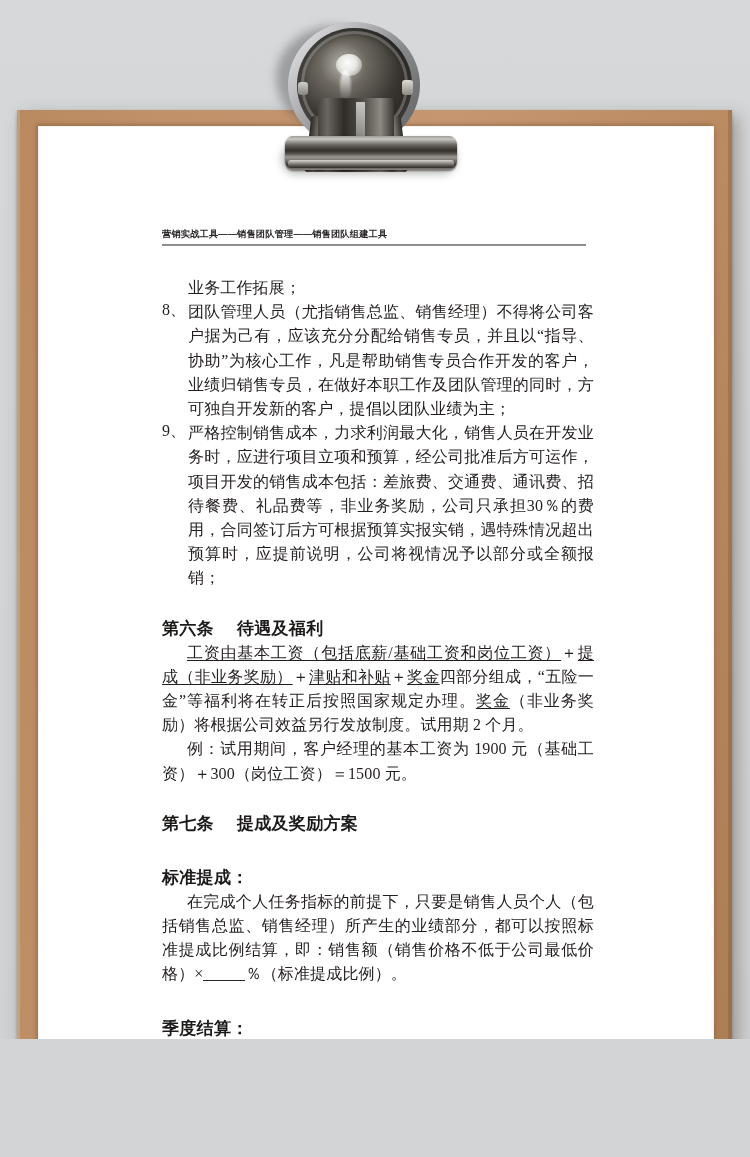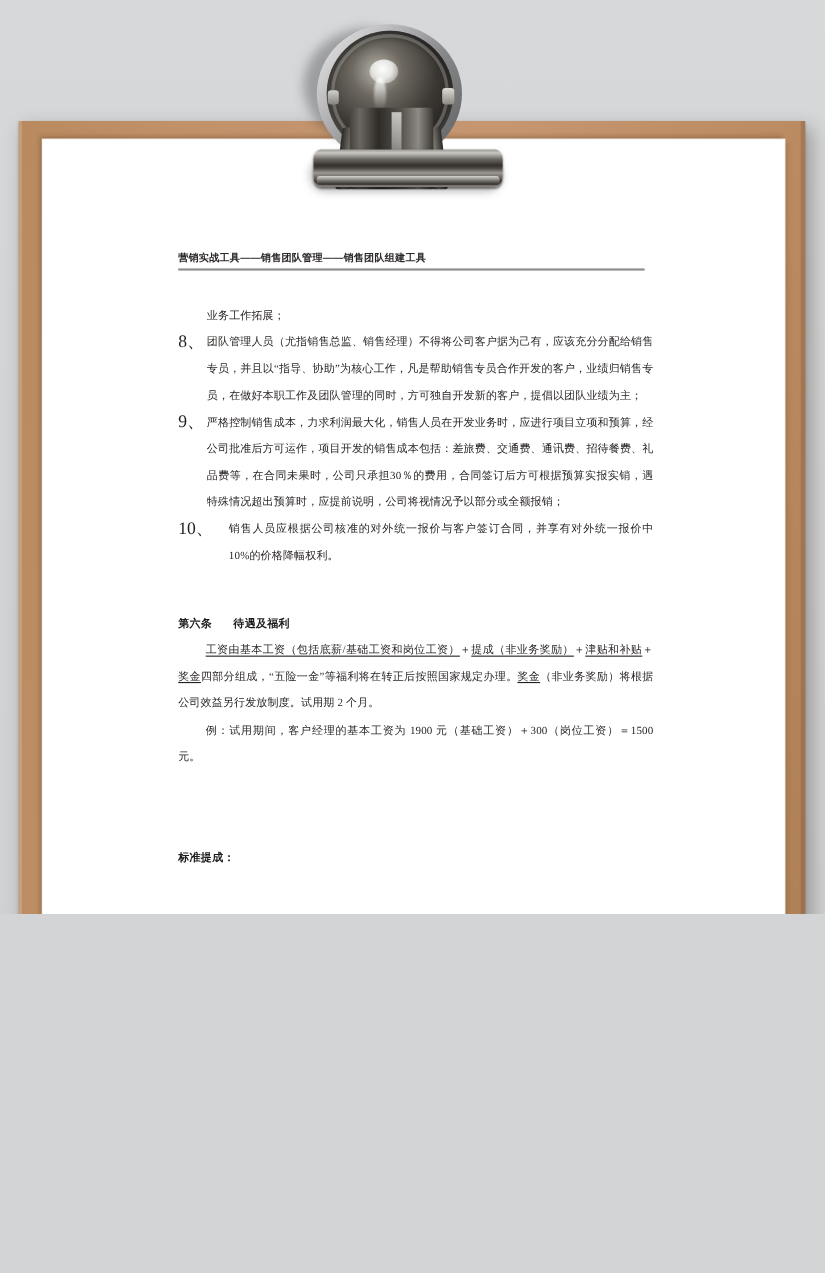--- a/index.html
+++ b/index.html
@@ -12,21 +12,21 @@
     height: 1157px;
     overflow: hidden;
     background: #d2d4d6;
     font-family: "Liberation Serif", "DejaVu Serif", serif;
   }
 
   
   #scene {
     position: relative;
     width: 750px;
-    height: 831px;
+    height: 1039px;
     background: linear-gradient(180deg, #d6d8da 0%, #d2d4d6 45%, #cfd1d3 100%);
     overflow: hidden;
   }
 
   
   #board {
     position: absolute;
     left: 17px;
     top: 110px;
     width: 715px;
@@ -238,21 +238,21 @@
     padding-bottom: 3px;
   }
   .hdr-rule {
     border-top: 2px solid #8d8d8f;
     width: 424px;
     margin-bottom: 30px;
   }
 
   p {
     margin: 0;
-    font-size: 10px;
+    font-size: 16px;
     line-height: 24.2px;
     text-align: justify;
     text-justify: inter-ideograph;
     letter-spacing: 0.15px;
   }
 
   .cont {            
     padding-left: 26px;
   }
   .item {
@@ -272,25 +272,24 @@
   .item-wide {
     padding-left: 26px;
   }
   .item-wide .first-indent {
     padding-left: 20px;
   }
 
   .sec-head {
     font-family: "Liberation Sans", "DejaVu Sans", sans-serif;
     font-weight: bold;
-    font-size: 10px;
+    font-size: 17px;
     line-height: 24px;
     letter-spacing: 0.3px;
     color: #1d1b1a;
-    margin-top: 12px;
   }
   .sec-head .gap {
     display: inline-block;
     width: 13px;
   }
   .ind {
     text-indent: 25px;
   }
   u.u {
     text-decoration: underline;
@@ -321,53 +320,58 @@
 
         <p class="cont">业务工作拓展；</p>
 
         <div class="item">
           <span class="num">8、</span>
           <p>团队管理人员（尤指销售总监、销售经理）不得将公司客户据为己有，应该充分分配给销售专员，并且以“指导、协助”为核心工作，凡是帮助销售专员合作开发的客户，业绩归销售专员，在做好本职工作及团队管理的同时，方可独自开发新的客户，提倡以团队业绩为主；</p>
         </div>
 
         <div class="item">
           <span class="num">9、</span>
-          <p>严格控制销售成本，力求利润最大化，销售人员在开发业务时，应进行项目立项和预算，经公司批准后方可运作，项目开发的销售成本包括：差旅费、交通费、通讯费、招待餐费、礼品费等，在合同未果时，公司只承担30％的费用，合同签订后方可根据预算实报实销，遇特殊情况超出预算时，应提前说明，公司将视情况予以部分或全额报销；</p>
+          <p>严格控制销售成本，力求利润最大化，销售人员在开发业务时，应进行项目立项和预算，经公司批准后方可运作，项目开发的销售成本包括：差旅费、交通费、通讯费、招待餐费、礼品费等，非业务奖励，公司只承担30％的费用，合同签订后方可根据预算实报实销，遇特殊情况超出预算时，应提前说明，公司将视情况予以部分或全额报销；</p>
         </div>
 
-        <div class="item item-wide">
-          <span class="num">10、</span>
-          <p class="first-indent">销售人员应根据公司核准的对外统一报价与客户签订合同，并享有对外统一报价中 10%的价格降幅权利。</p>
-        </div>
 
         <div class="sp-26"></div>
 
         <div class="sec-head">
           <span>第六条</span>
           <span class="gap"></span>
           <span>待遇及福利</span>
         </div>
 
         <p class="ind">
           <u class="u">工资由基本工资（包括底薪/基础工资和岗位工资）</u><span>＋</span><u class="u">提成（非业务奖励）</u><span>＋</span><u class="u">津贴和补贴</u><span>＋</span><u class="u">奖金</u><span>四部分组成，“五险一金”等福利将在转正后按照国家规定办理。</span><u class="u">奖金</u><span>（非业务奖励）将根据公司效益另行发放制度。试用期 2 个月。</span>
         </p>
 
         <p class="ind">例：试用期间，客户经理的基本工资为 1900 元（基础工资）＋300（岗位工资）＝1500 元。</p>
 
         <div class="sp-26"></div>
 
+        <div class="sec-head">
+          <span>第七条</span>
+          <span class="gap"></span>
+          <span>提成及奖励方案</span>
+        </div>
 
 
         <div class="sp-30"></div>
 
         <div class="sec-head">标准提成：</div>
 
+        <p class="ind">
+          <span>在完成个人任务指标的前提下，只要是销售人员个人（包括销售总监、销售经理）所产生的业绩部分，都可以按照标准提成比例结算，即：销售额（销售价格不低于公司最低价格）×</span><span class="blank"></span><span>％（标准提成比例）。</span>
+        </p>
 
         <div class="sp-30"></div>
 
+        <div class="sec-head">季度结算：</div>
 
       </div>
     </div>
   </div>
 
   <div id="clip">
     <div class="clip-shadow-head"></div>
     <div class="clip-head-back"></div>
     <div class="clip-head"></div>
     <div class="clip-head-rim"></div>

